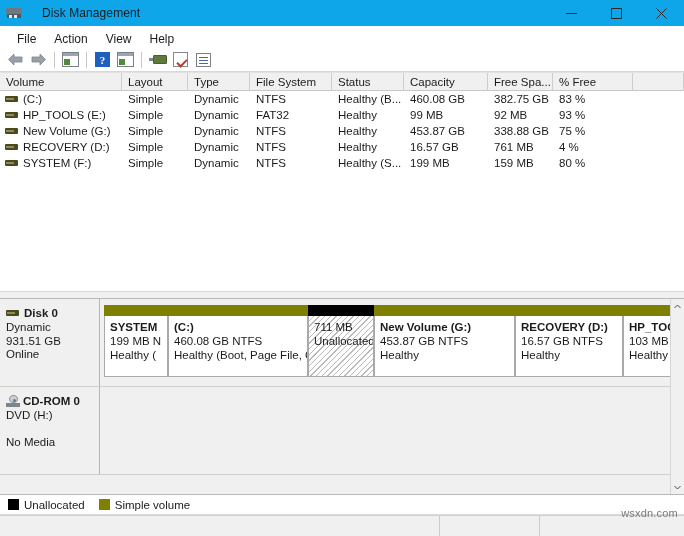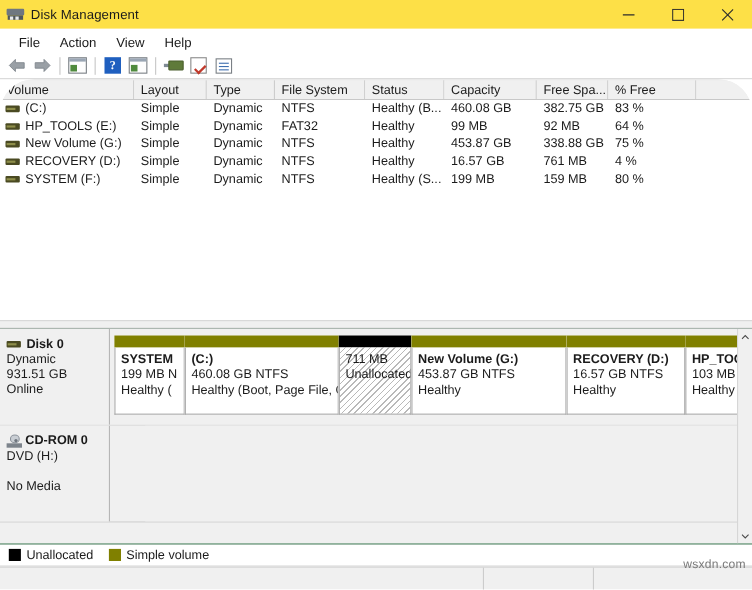--- a/index.html
+++ b/index.html
@@ -14,25 +14,26 @@
     position: relative;
     width: 684px; height: 536px;
     background: #ffffff;
     display: flex;
     flex-direction: column;
   }
 
   
   .titlebar {
     height: 26px;
-    background: #fde047;
-    display: flex;
-    align-items: center;
-    flex: 0 0 auto;
-    position: relative;
+    background: #0ea5e9;
+    display: flex;
+    align-items: center;
+    flex: 0 0 auto;
+    position: relative;
+    gap: 14px;
   }
   .title-icon {
     width: 16px; height: 16px;
     margin-left: 6px; margin-right: 6px;
     position: relative;
     flex: 0 0 auto;
   }
   .title-icon .drv-body {
     position: absolute; left: 0; top: 3px;
     width: 16px; height: 6px;
@@ -170,21 +171,20 @@
     height: 1.5px; background: #3f6fb0; display:block;
   }
 
   
   .vol-pane {
     flex: 0 0 auto;
     height: 219px;
     background: #ffffff;
     overflow: hidden;
     position: relative;
-    border-radius: 31px;
   }
   .vol-header {
     display: flex;
     height: 19px;
     background: #f0f0f0;
     border-bottom: 1px solid #c8c8c8;
     border-top: 1px solid #e2e2e2;
   }
   .vh-cell {
     font-size: 11.5px;
@@ -559,21 +559,21 @@
         <div class="vr-cell first" style="width:122px">
           <span class="vol-ico"></span>
           <span>HP_TOOLS (E:)</span>
         </div>
         <div class="vr-cell" style="width:66px">Simple</div>
         <div class="vr-cell" style="width:62px">Dynamic</div>
         <div class="vr-cell" style="width:82px">FAT32</div>
         <div class="vr-cell" style="width:72px">Healthy</div>
         <div class="vr-cell" style="width:84px">99 MB</div>
         <div class="vr-cell" style="width:65px">92 MB</div>
-        <div class="vr-cell" style="width:80px">64 %</div>
+        <div class="vr-cell" style="width:80px">93 %</div>
       </div>
 
       <div class="vol-row">
         <div class="vr-cell first" style="width:122px">
           <span class="vol-ico"></span>
           <span>New Volume (G:)</span>
         </div>
         <div class="vr-cell" style="width:66px">Simple</div>
         <div class="vr-cell" style="width:62px">Dynamic</div>
         <div class="vr-cell" style="width:82px">NTFS</div>

